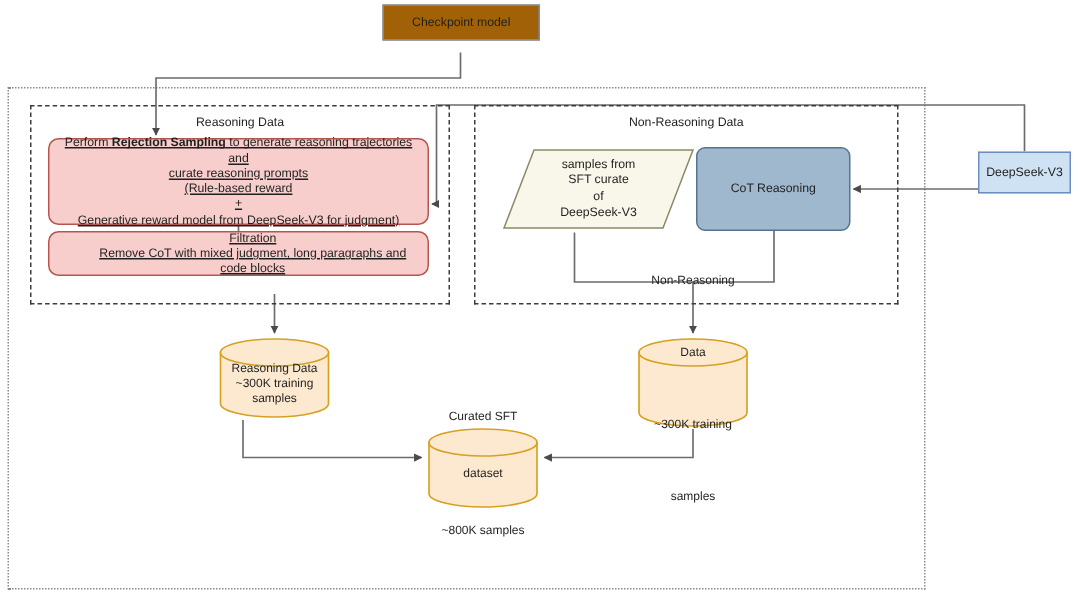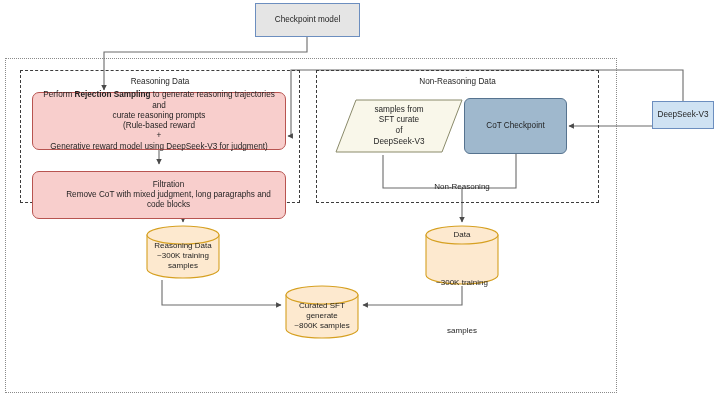--- a/index.html
+++ b/index.html
@@ -23,22 +23,22 @@
     box-sizing: border-box;
     display: flex;
     align-items: center;
     justify-content: center;
     text-align: center;
     color: #1f1f1f;
     line-height: 1.25;
   }
   
   #checkpoint-model {
-    left: 255px; top: 3px; width: 105px; height: 34px;
-    background: #e5e5e5;
+    left: 255px; top: 3px; width: 105px; height: 24px;
+    background: #a16207;
     border: 1px solid #6c8ebf;
     font-size: 8.2px;
   }
   
   #deepseek-v3 {
     left: 652px; top: 101px; width: 62px; height: 28px;
     background: #cfe2f3;
     border: 1px solid #6c8ebf;
     font-size: 8.2px;
   }
@@ -69,23 +69,24 @@
     color: #1f1f1f;
   }
   
   .pink-box {
     background: #f8cecc;
     border: 1px solid #b85450;
     border-radius: 7px;
     font-size: 8.2px;
     padding: 2px 6px;
     flex-direction: column;
+    text-decoration: underline;
   }
   #rejection-sampling-box { left: 32px; top: 92px; width: 254px; height: 58px; }
-  #filtration-box { left: 32px; top: 171px; width: 254px; height: 48px; padding-left: 25px; }
+  #filtration-box { left: 32px; top: 154px; width: 254px; height: 30px; padding-left: 25px; }
   .pink-box .line { display: block; width: 100%; }
   .bold { font-weight: bold; }
   
   #sft-samples-shape {
     position: absolute;
     left: 334px; top: 98px; width: 130px; height: 56px;
   }
   #sft-samples-shape svg { display: block; }
   #sft-samples-label {
     position: absolute;
@@ -113,21 +114,21 @@
     align-items: center; justify-content: center;
     text-align: center;
     font-size: 8px; color: #1f1f1f; line-height: 1.28;
     pointer-events: none;
   }
   #cyl-reasoning { left: 145px; top: 224px; width: 76px; height: 56px; }
   #cyl-reasoning-text { left: 145px; top: 232px; width: 76px; height: 48px; }
   #cyl-nonreasoning { left: 424px; top: 224px; width: 76px; height: 62px; }
   #cyl-nonreasoning-text { left: 424px; top: 232px; width: 76px; height: 54px; gap: 38px; }
   #cyl-curated { left: 284px; top: 284px; width: 76px; height: 56px; }
-  #cyl-curated-text { left: 284px; top: 292px; width: 76px; height: 48px; }
+  #cyl-curated-text { left: 284px; top: 292px; width: 76px; height: 48px; gap: 28px; }
   
   #connectors {
     position: absolute;
     left: 0; top: 0;
     width: 720px; height: 402px;
     pointer-events: none;
   }
 </style>
 </head>
 <body>
@@ -180,42 +181,42 @@
 
   <div class="group-box" id="group-nonreasoning">
     <div class="group-title">Non-Reasoning Data</div>
   </div>
 
   <div class="node pink-box" id="rejection-sampling-box">
     <span class="line"><span>Perform </span><span class="bold">Rejection Sampling</span><span> to generate reasoning trajectories and</span></span>
     <span class="line">curate reasoning prompts</span>
     <span class="line">(Rule-based reward</span>
     <span class="line">+</span>
-    <span class="line">Generative reward model using DeepSeek-V3 for judgment)</span>
+    <span class="line">Generative reward model from DeepSeek-V3 for judgment)</span>
   </div>
 
   <div class="node pink-box" id="filtration-box">
     <span class="line">Filtration</span>
     <span class="line">Remove CoT with mixed judgment, long paragraphs and code blocks</span>
   </div>
 
   <div id="sft-samples-shape">
     <svg width="130" height="56" viewBox="0 0 130 56" xmlns="http://www.w3.org/2000/svg">
       <polygon points="22,2 128,2 108,54 2,54" fill="#f9f7ea" stroke="#8a8a6a" stroke-width="1"></polygon>
     </svg>
   </div>
   <div id="sft-samples-label">
     <span>samples from</span>
     <span>SFT curate</span>
     <span>of</span>
     <span>DeepSeek-V3</span>
   </div>
 
   <div class="node" id="cot-prompting">
-    <span>CoT Checkpoint</span>
+    <span>CoT Reasoning</span>
   </div>
 
   <div class="cylinder" id="cyl-reasoning">
     <svg width="76" height="56" viewBox="0 0 76 56" xmlns="http://www.w3.org/2000/svg">
       <path d="M 2 11 L 2 45 A 36 9 0 0 0 74 45 L 74 11 Z" fill="#fde9cf" stroke="#d6a021" stroke-width="1.1"></path>
       <ellipse cx="38" cy="11" rx="36" ry="9" fill="#fde9cf" stroke="#d6a021" stroke-width="1.1"></ellipse>
     </svg>
   </div>
   <div class="cyl-text" id="cyl-reasoning-text">
     <span>Reasoning Data</span>
@@ -237,17 +238,17 @@
   </div>
 
   <div class="cylinder" id="cyl-curated">
     <svg width="76" height="56" viewBox="0 0 76 56" xmlns="http://www.w3.org/2000/svg">
       <path d="M 2 11 L 2 45 A 36 9 0 0 0 74 45 L 74 11 Z" fill="#fde9cf" stroke="#d6a021" stroke-width="1.1"></path>
       <ellipse cx="38" cy="11" rx="36" ry="9" fill="#fde9cf" stroke="#d6a021" stroke-width="1.1"></ellipse>
     </svg>
   </div>
   <div class="cyl-text" id="cyl-curated-text">
     <span>Curated SFT</span>
-    <span>generate</span>
+    <span>dataset</span>
     <span>~800K samples</span>
   </div>
 
 </div>
 
 </body></html>

